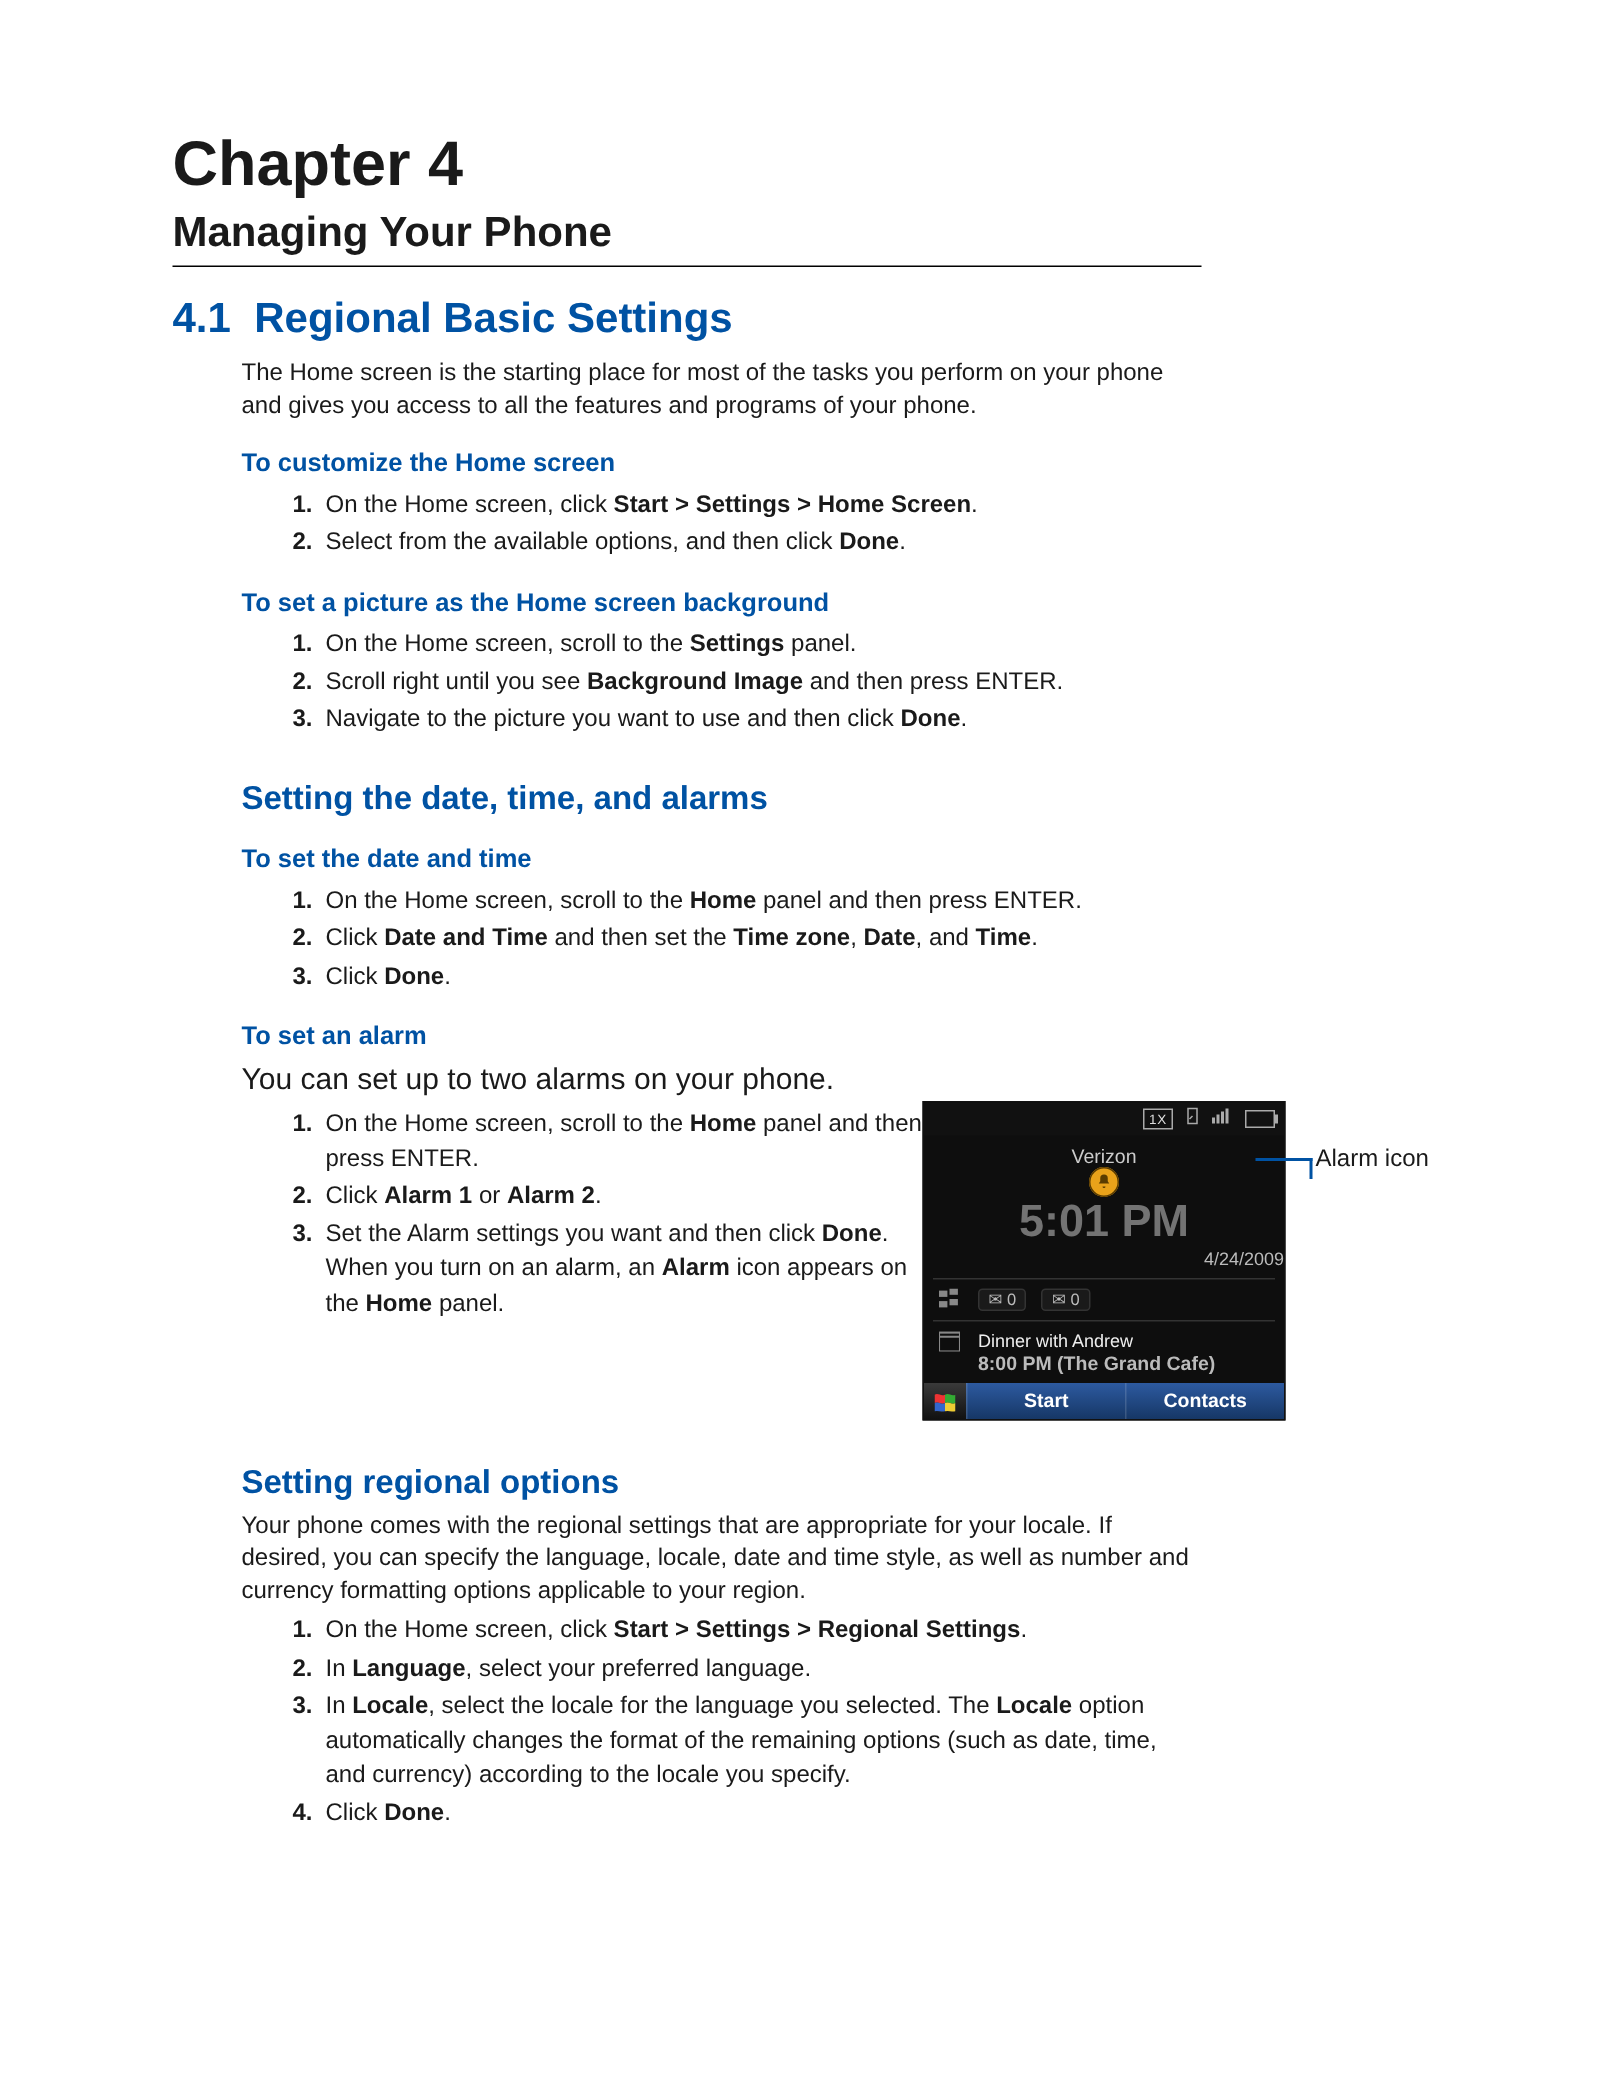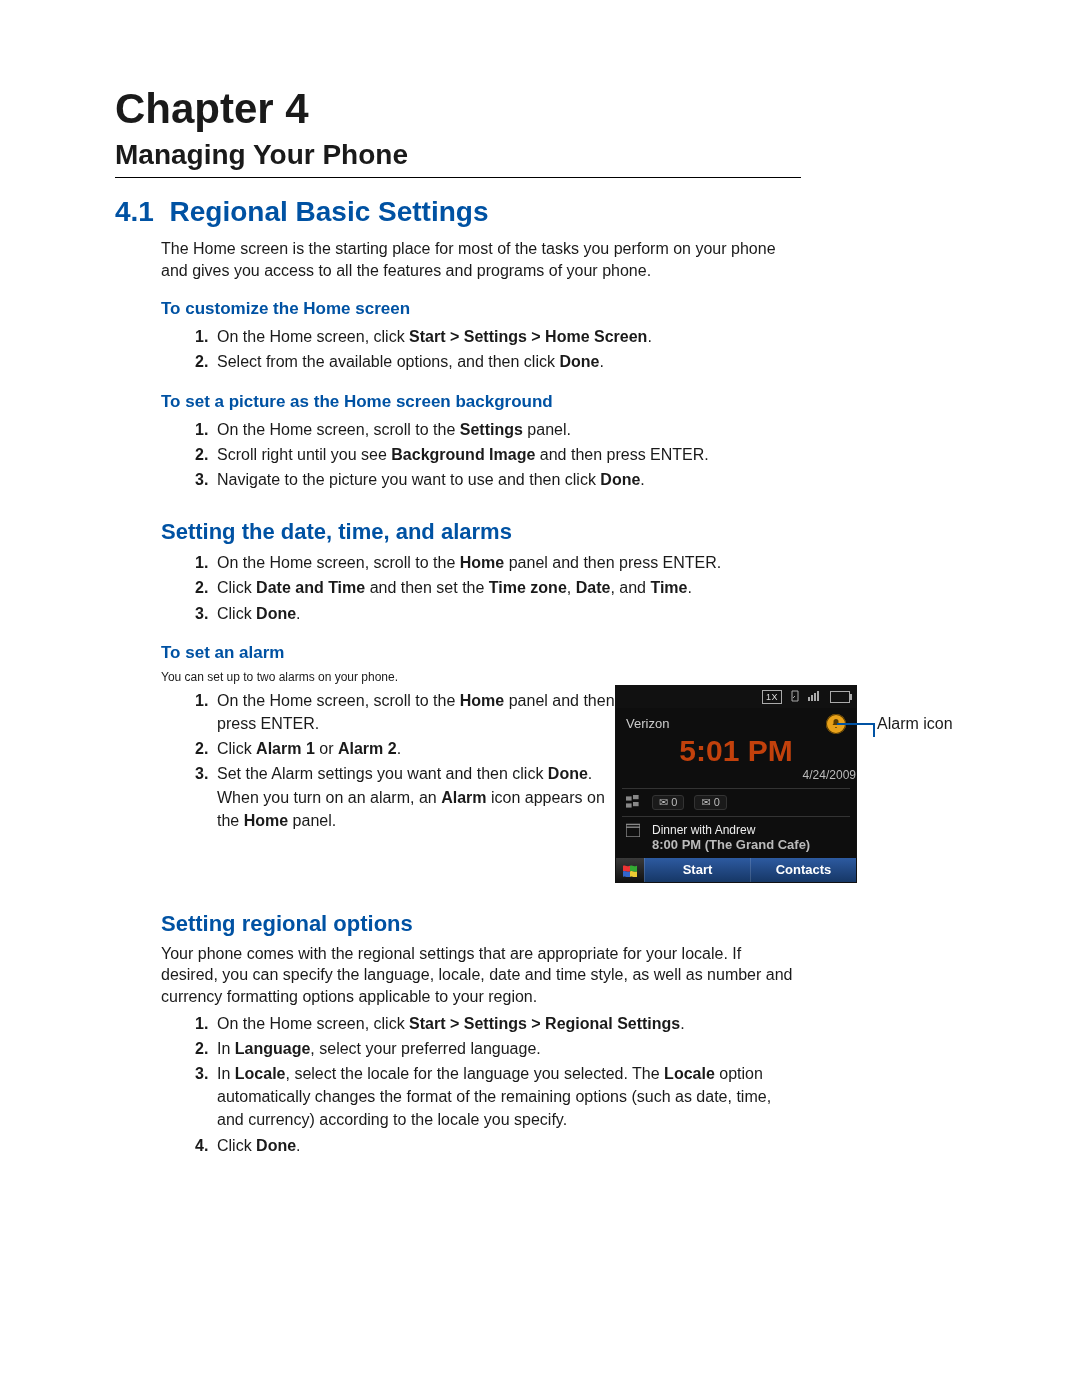--- a/index.html
+++ b/index.html
@@ -47,21 +47,21 @@
     font-size: 17px;
     font-weight: 700;
     margin: 18px 0 6px 46px;
   }
   .body-text {
     font-size: 16px;
     line-height: 1.35;
     margin: 0 0 0 46px;
   }
   .body-text-nested {
-    font-size: 12px;
+    font-size: 20px;
     line-height: 1.35;
     margin: 0 0 0 46px;
   }
   ol.steps {
     margin: 4px 0 0 80px;
     padding: 0;
     list-style: none;
   }
   ol.steps > li {
     font-size: 16px;
@@ -131,32 +131,32 @@
   }
   .batt {
     width: 18px; height: 10px; border:1px solid #aaa; position: relative;
   }
   .batt::after { content:""; position:absolute; right:-3px; top:2px; width:2px; height:6px; background:#aaa;}
   .batt .fill { background:#aaa; width: 8px; height:100%;}
 
   .carrier-row {
     display:flex; align-items:center; justify-content:space-between;
     padding: 6px 10px 0 10px;
-    font-size: 13px; color:#ccc;
+    font-size: 13px; color:#ccc;flex-direction:column;
   }
   .bell {
     width: 20px; height: 20px; border-radius: 50%;
     background: #e9a21a;
     display:flex; align-items:center; justify-content:center;
     box-shadow: 0 0 0 1px #5a3c00 inset;
   }
   .bell svg { display:block; }
 
   .time-line {
-    text-align:center; color:#c2410c;
+    text-align:center; color:#737373;
     font-size: 30px; font-weight: 600;
     padding: 0 10px;
   }
   .date-line {
     text-align:right; color:#bbb; font-size: 12px;
     padding-bottom: 6px;
   }
   .sep { height:1px; background:#333; margin: 0 6px; }
   .panel-row {
     display:flex; align-items:center; gap:10px;
@@ -245,20 +245,21 @@
         <span class="txt"><span>Scroll right until you see </span><b>Background Image</b><span> and then press ENTER.</span></span>
       </li>
     <li>
         <span class="num">3.</span>
         <span class="txt"><span>Navigate to the picture you want to use and then click </span><b>Done</b><span>.</span></span>
       </li>
   </ol>
 
   <div class="h2">Setting the date, time, and alarms</div>
 
+  <div class="h3">To set the date and time</div>
   <ol class="steps">
     <li>
         <span class="num">1.</span>
         <span class="txt"><span>On the Home screen, scroll to the </span><b>Home</b><span> panel and then press ENTER.</span></span>
       </li>
     <li>
         <span class="num">2.</span>
         <span class="txt"><span>Click </span><b>Date and Time</b><span> and then set the </span><b>Time zone</b><span>, </span><b>Date</b><span>, and </span><b>Time</b><span>.</span></span>
       </li>
     <li>

